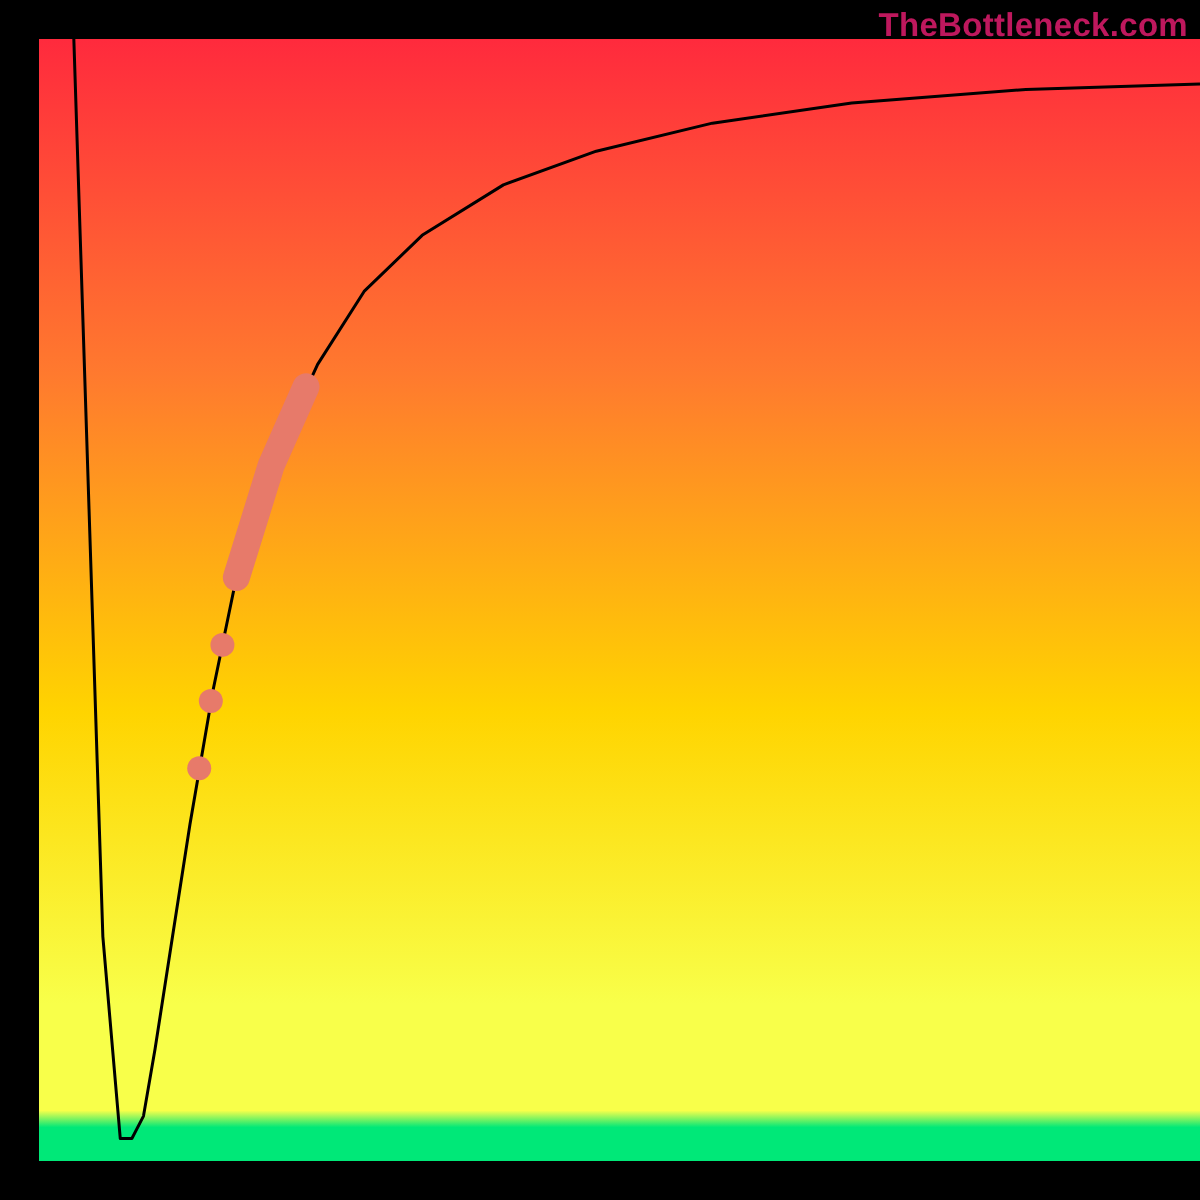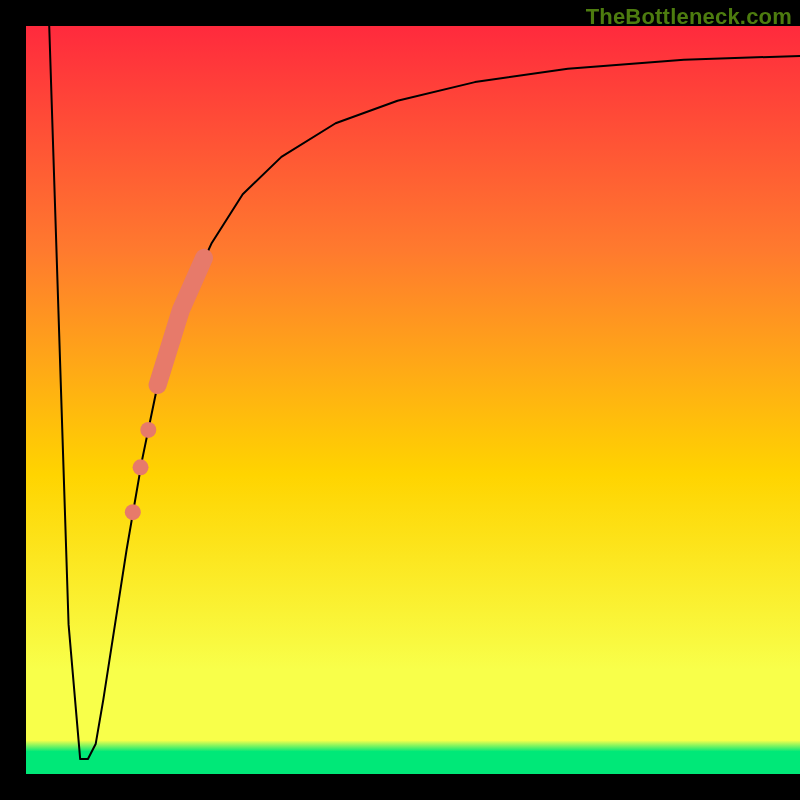--- a/index.html
+++ b/index.html
@@ -10,21 +10,21 @@
   }
   .container {
     position: relative;
     width: 800px;
     height: 800px;
   }
   .watermark {
     position: absolute;
     top: 4px;
     right: 8px;
-    color: #4d7c0f;
+    color: #be185d;
     font-size: 22px;
     font-weight: 600;
     letter-spacing: 0.2px;
     z-index: 10;
   }
   svg {
     display: block;
   }
 </style>
 </head>

